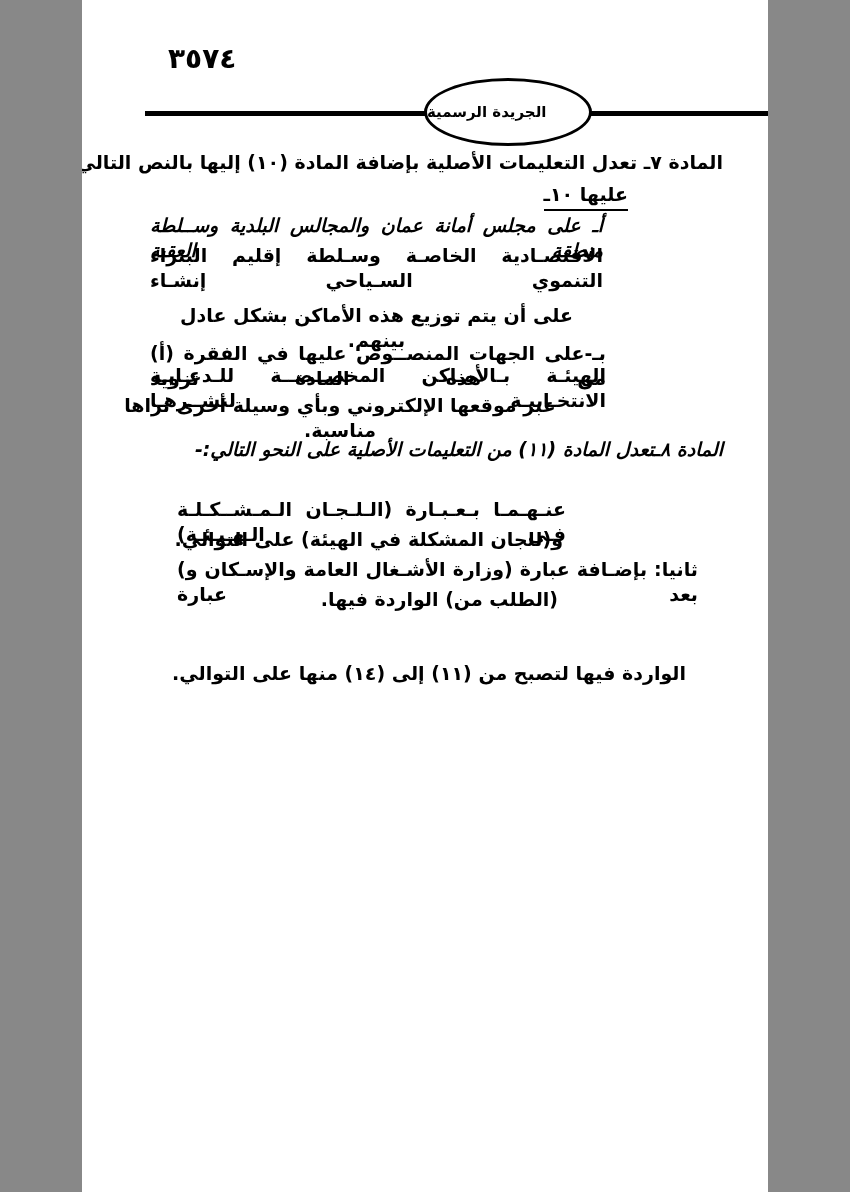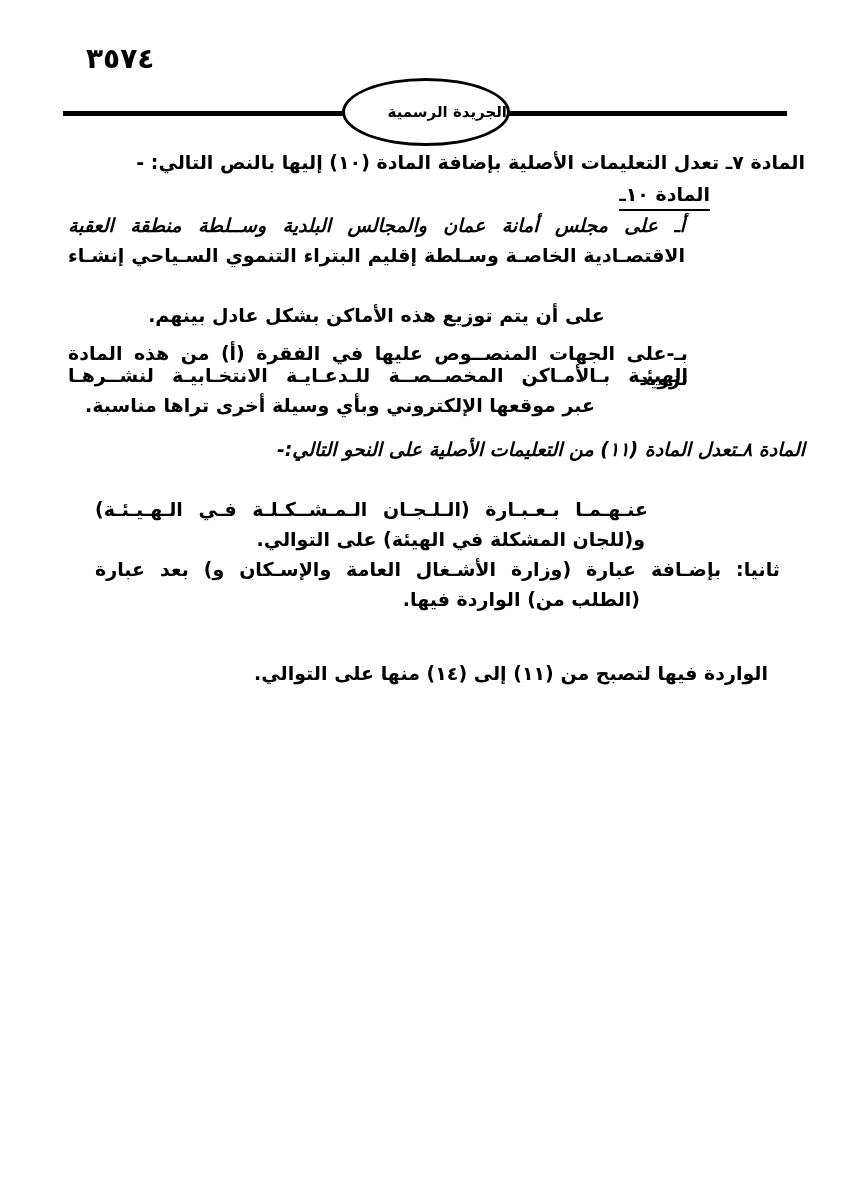--- a/index.html
+++ b/index.html
@@ -1,18 +1,18 @@
 <!DOCTYPE html>
 <html lang="ar"><head>
 <meta charset="utf-8">
 <style>
   html,body{margin:0;padding:0;background:#888;}
   .page{
     position:relative;
-    width:850px;height:1192px;
+    width:686px;height:1192px;
     margin:0 auto;
     background:#ffffff;
     overflow:hidden;
     font-family:"DejaVu Sans",sans-serif;
     color:#000;
   }
   .pagenum{
     position:absolute;
     font-size:28px;font-weight:bold;
     letter-spacing:7px;
@@ -25,21 +25,21 @@
     width:724px;height:5px;
     background:#000;
   }
   .oval{
     position:absolute;
     left:342px;top:78px;
     width:162px;height:62px;
     background:#fff;
     border:3.5px solid #000;
     border-radius:50%;
-    display:flex;align-items:center;justify-content:flex-end;
+    display:flex;align-items:center;justify-content:flex-start;
     z-index:2;
   }
   .oval span{
     font-size:15px;font-weight:bold;direction:rtl;
   }
   .ln{
     position:absolute;
     direction:rtl;
     font-weight:bold;
     font-size:19px;
@@ -72,21 +72,21 @@
 
   <div class="pagenum">٣٥٧٤</div>
 
   <div class="rule"></div>
 
   <div class="oval">
     <span>الجريدة الرسمية</span>
   </div>
 
   <div class="ln rgt" style="top:150px;right:45px;">المادة ٧ـ تعدل التعليمات الأصلية بإضافة المادة (١٠) إليها بالنص التالي: -</div>
-  <div class="ln rgt und" style="top:182px;right:140px;">المادة ١٠ـ</div>
+  <div class="ln rgt und" style="top:182px;right:140px;">عليها ١٠ـ</div>
 
   <div class="ln just" style="top:213px;right:165px;left:68px;font-style:italic;">أـ على مجلس أمانة عمان والمجالس البلدية وســلطة منطقة العقبة</div>
   <div class="ln just" style="top:243px;right:165px;left:68px;">الاقتصـادية الخاصـة وسـلطة إقليم البتراء التنموي السـياحي إنشـاء</div>
   <div class="ln ctr" style="top:303px;right:165px;left:68px;">على أن يتم توزيع هذه الأماكن بشكل عادل بينهم.</div>
 
   <div class="ln just" style="top:333px;right:162px;left:68px;margin-top:8px;">بـ-على الجهات المنصــوص عليها في الفقرة (أ) من هذه المادة تزويد</div>
   <div class="ln just" style="top:363px;right:162px;left:68px;">الهيئـة بـالأمـاكن المخصــصــة للـدعـايـة الانتخـابيـة لنشــرهـا</div>
   <div class="ln ctr" style="top:393px;right:200px;left:30px;">عبر موقعها الإلكتروني وبأي وسيلة أخرى تراها مناسبة.</div>
 
   <div class="ln rgt" style="top:437px;right:45px;font-style:italic;">المادة ٨ـتعدل المادة (١١) من التعليمات الأصلية على النحو التالي:-</div>

